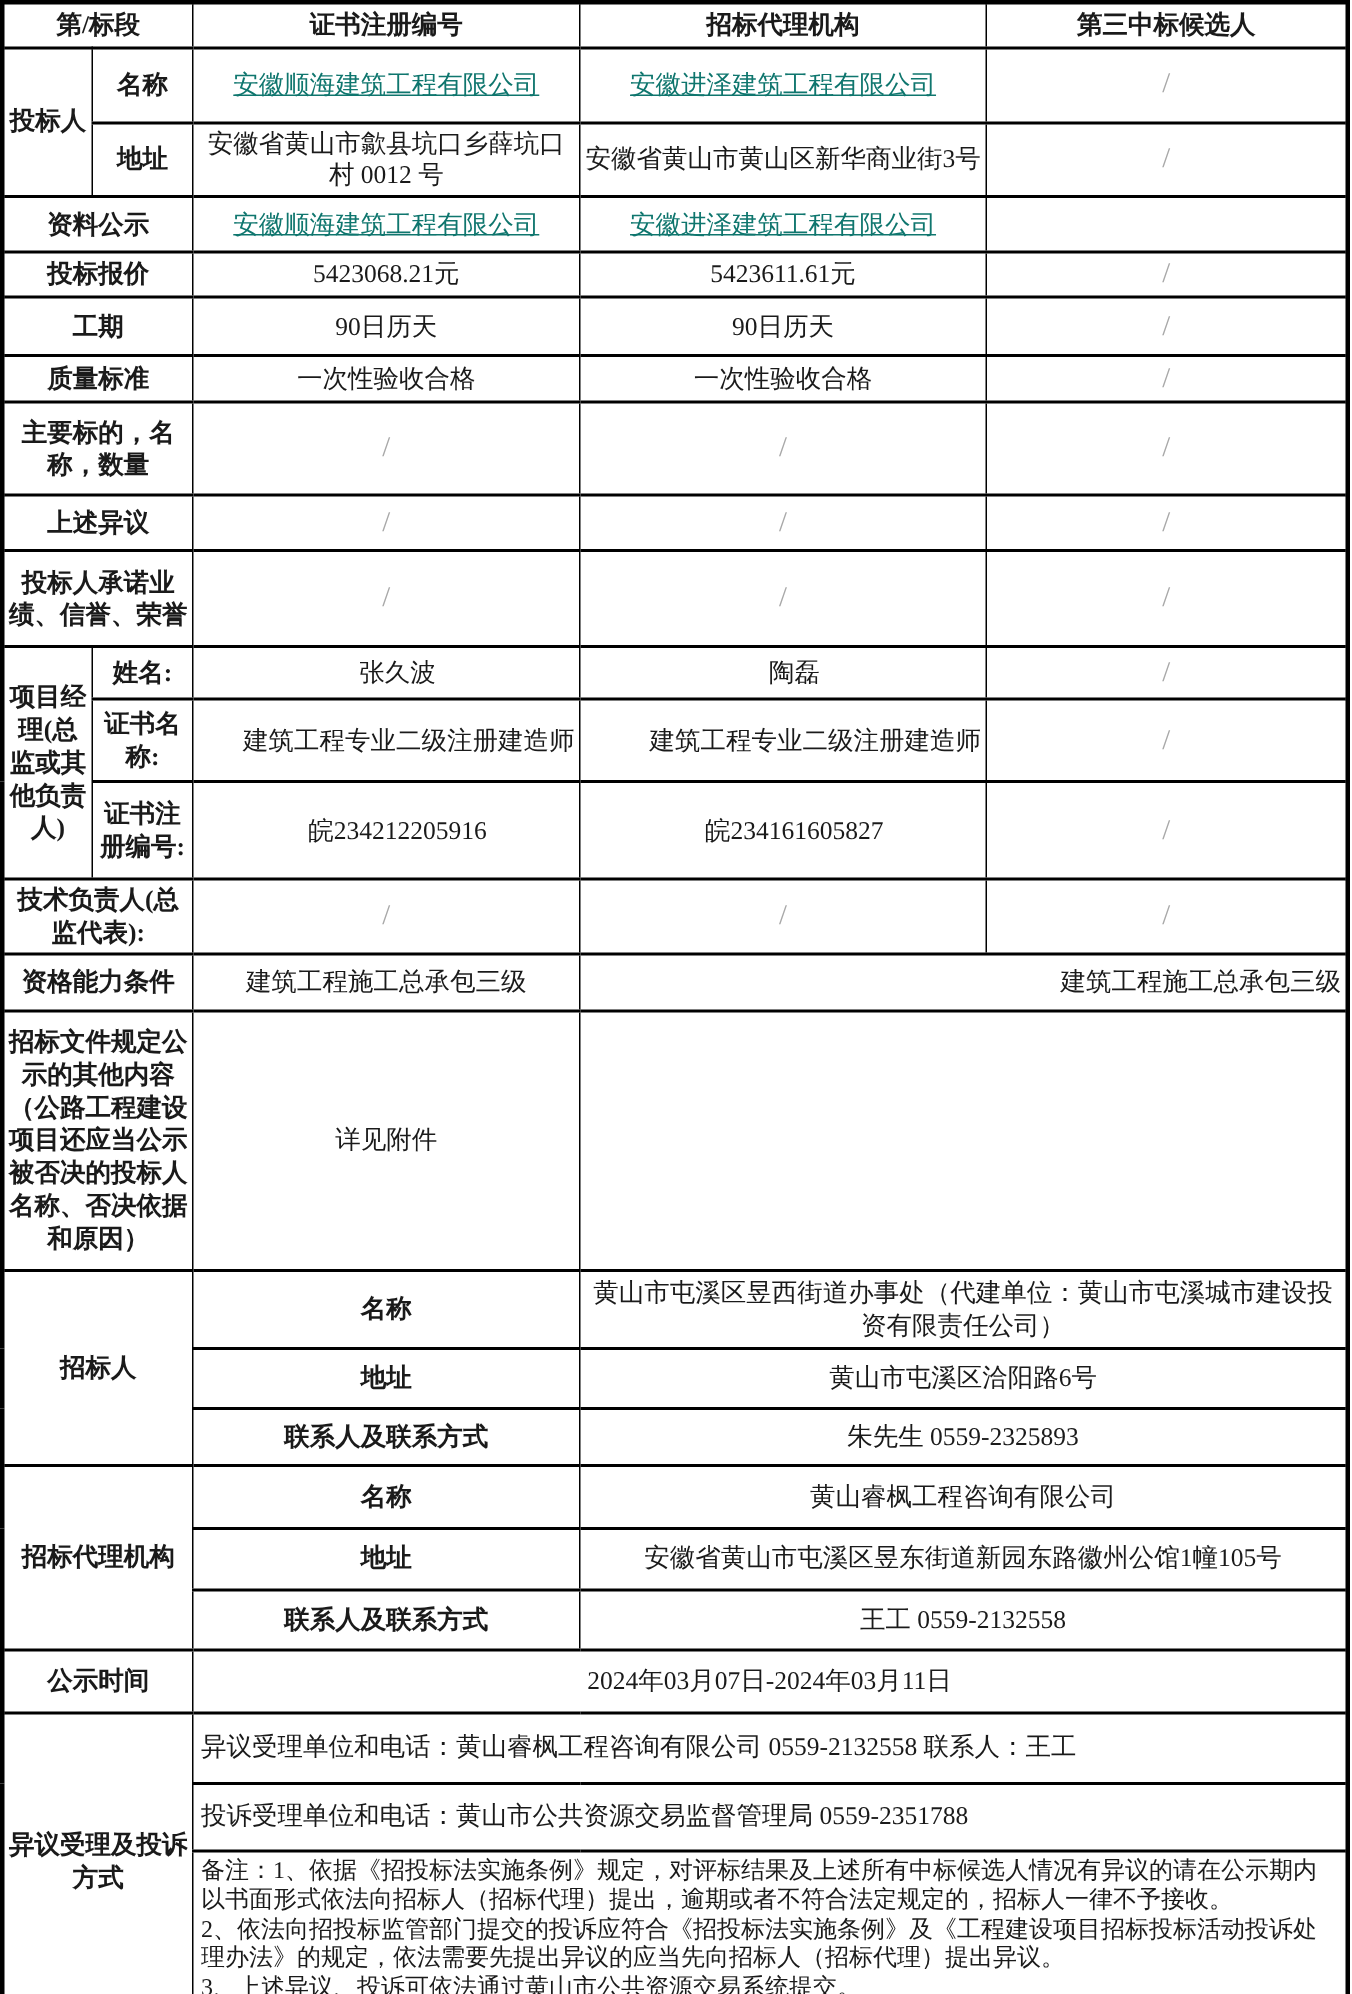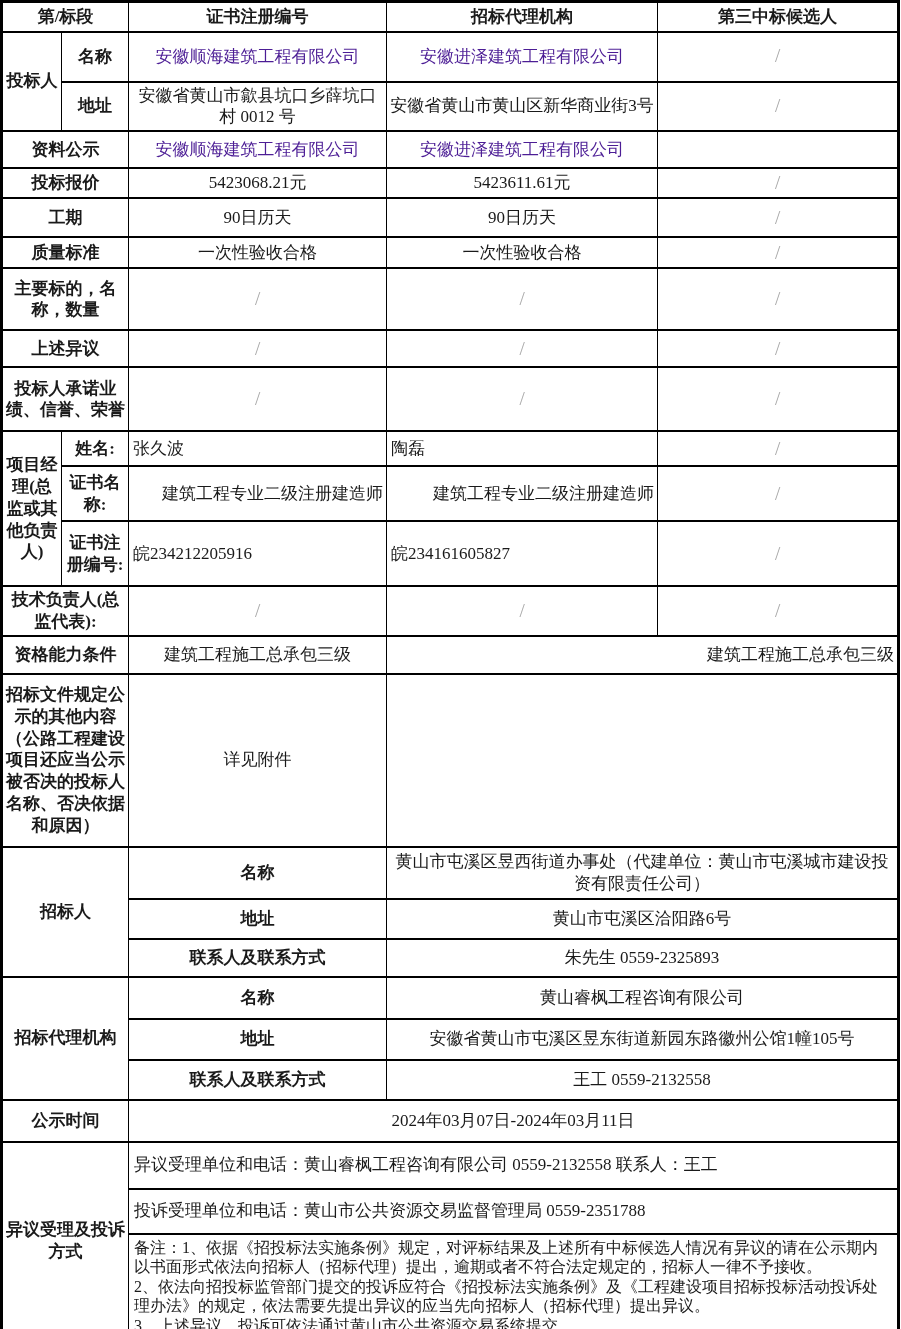--- a/index.html
+++ b/index.html
@@ -2,23 +2,23 @@
 <html><head>
 <meta charset="utf-8">
 <style>
   html,body{margin:0;padding:0;background:#ffffff;}
   body{font-family:"Liberation Serif","DejaVu Serif",serif;color:#1a1a1a;}
   table{border-collapse:collapse;table-layout:fixed;width:897px;border:3px solid #000;margin:0;}
   td{border:1px solid #000;border-top-width:2px;border-bottom-width:2px;
      text-align:center;vertical-align:middle;font-size:17px;line-height:1.28;
      padding:2px 3px;word-break:break-all;overflow:hidden;}
   td.lbl{font-weight:bold;}
-  td.gray{color:#4c1d95;}
+  td.gray{color:#0f766e;text-decoration:underline;}
   td.slash{color:#a8a8a8;font-size:19px;}
-  td.left{text-align:left;padding-left:4px;}
+  td.left{text-align:center;padding-left:18px;}
   td.indent{text-align:right;padding-left:2px;text-indent:1em;}
   td.ltext{text-align:left;padding:2px 5px;margin-left:36px;}
   td.remark{text-align:left;font-size:16px;line-height:1.22;white-space:pre-wrap;padding:3px 5px;vertical-align:middle;}
 </style>
 </head>
 <body>
 
 <table>
   <colgroup>
     <col style="width:60px">

